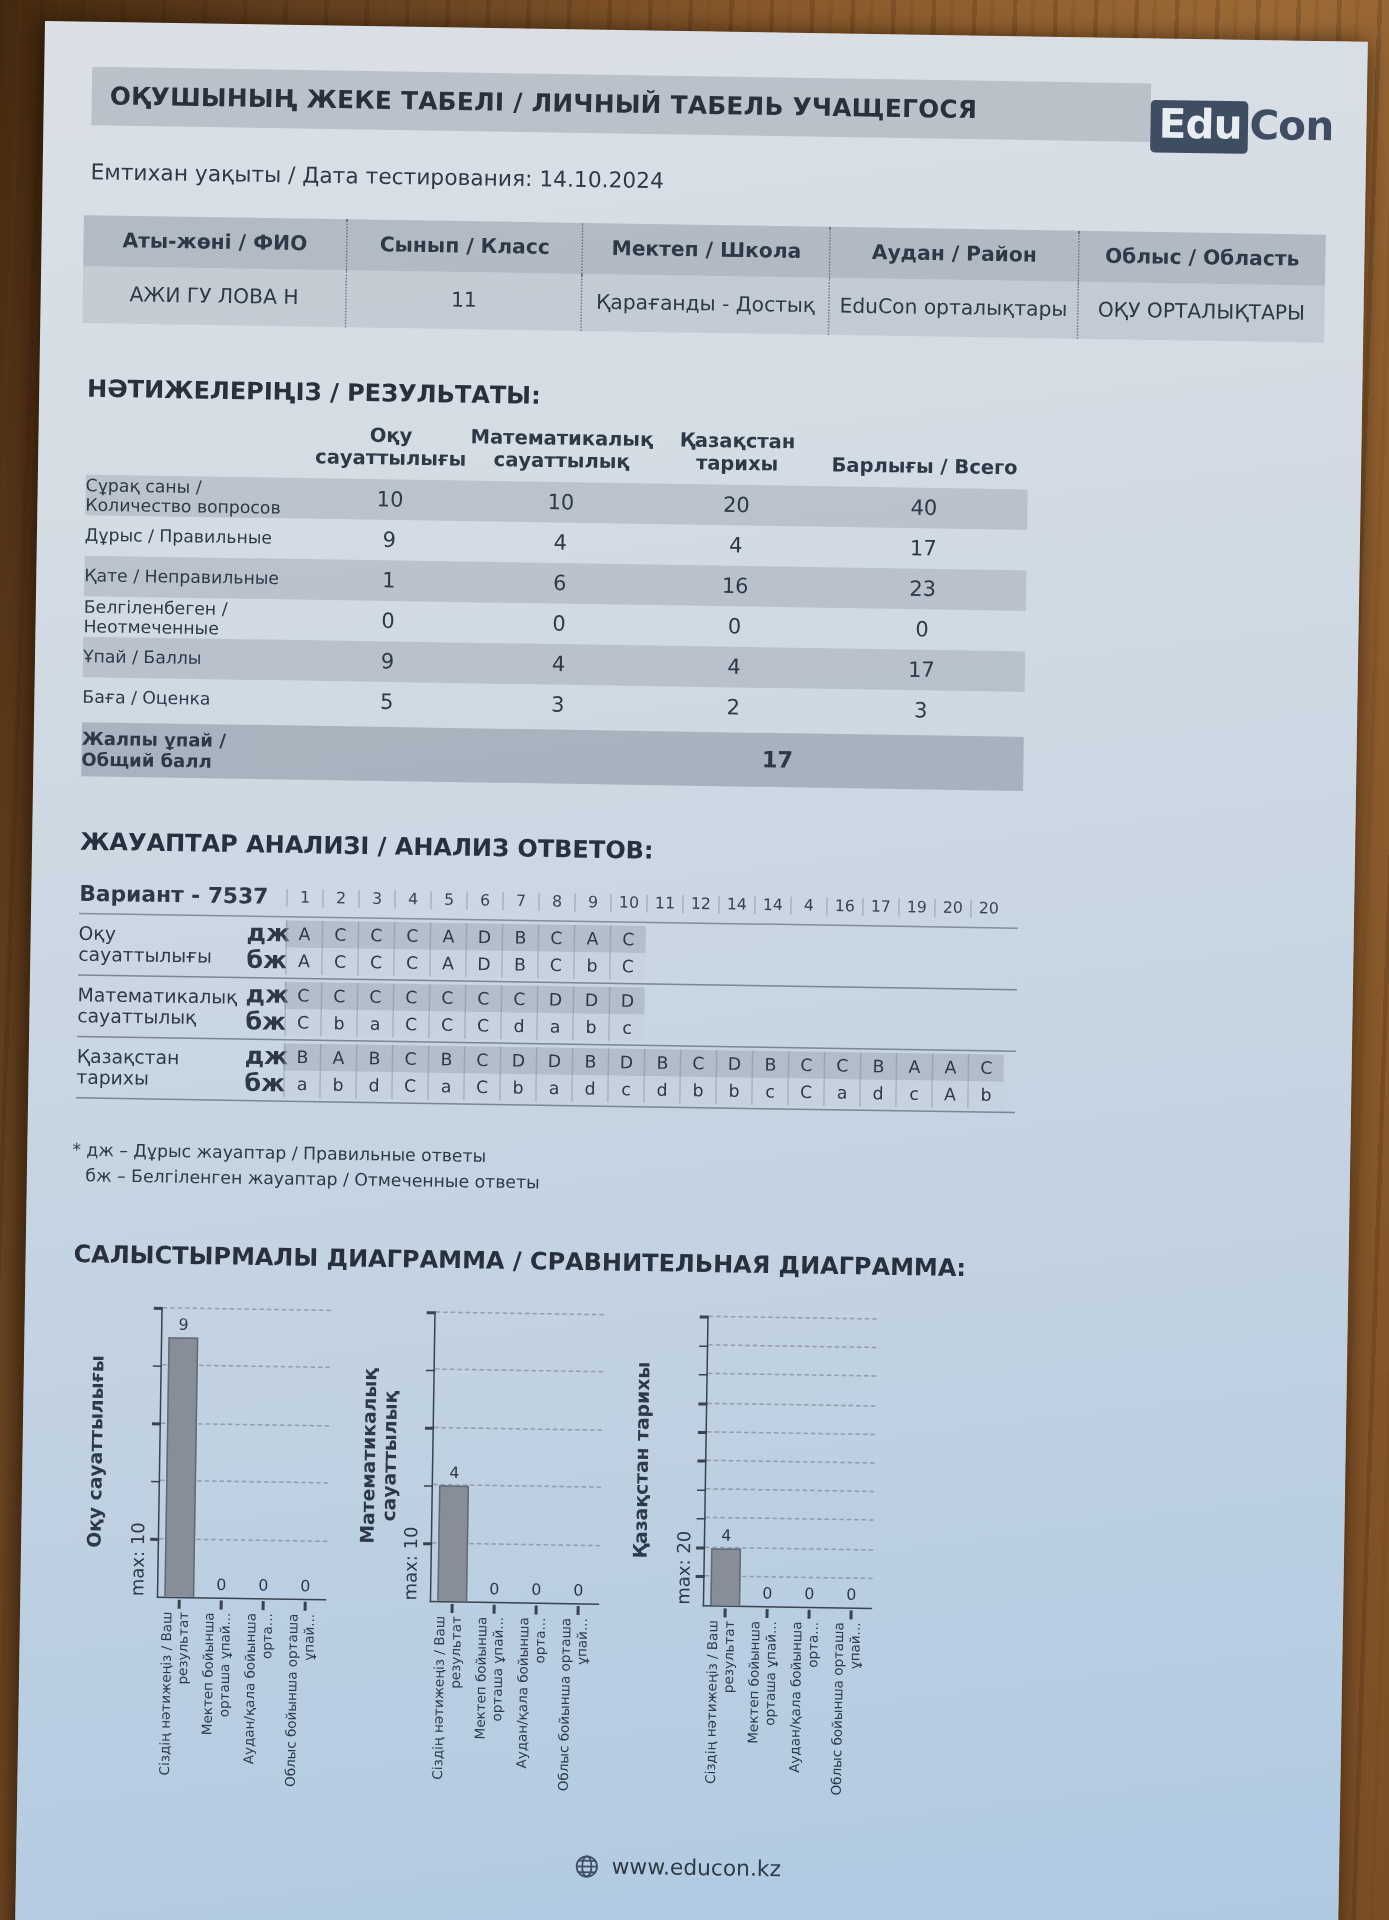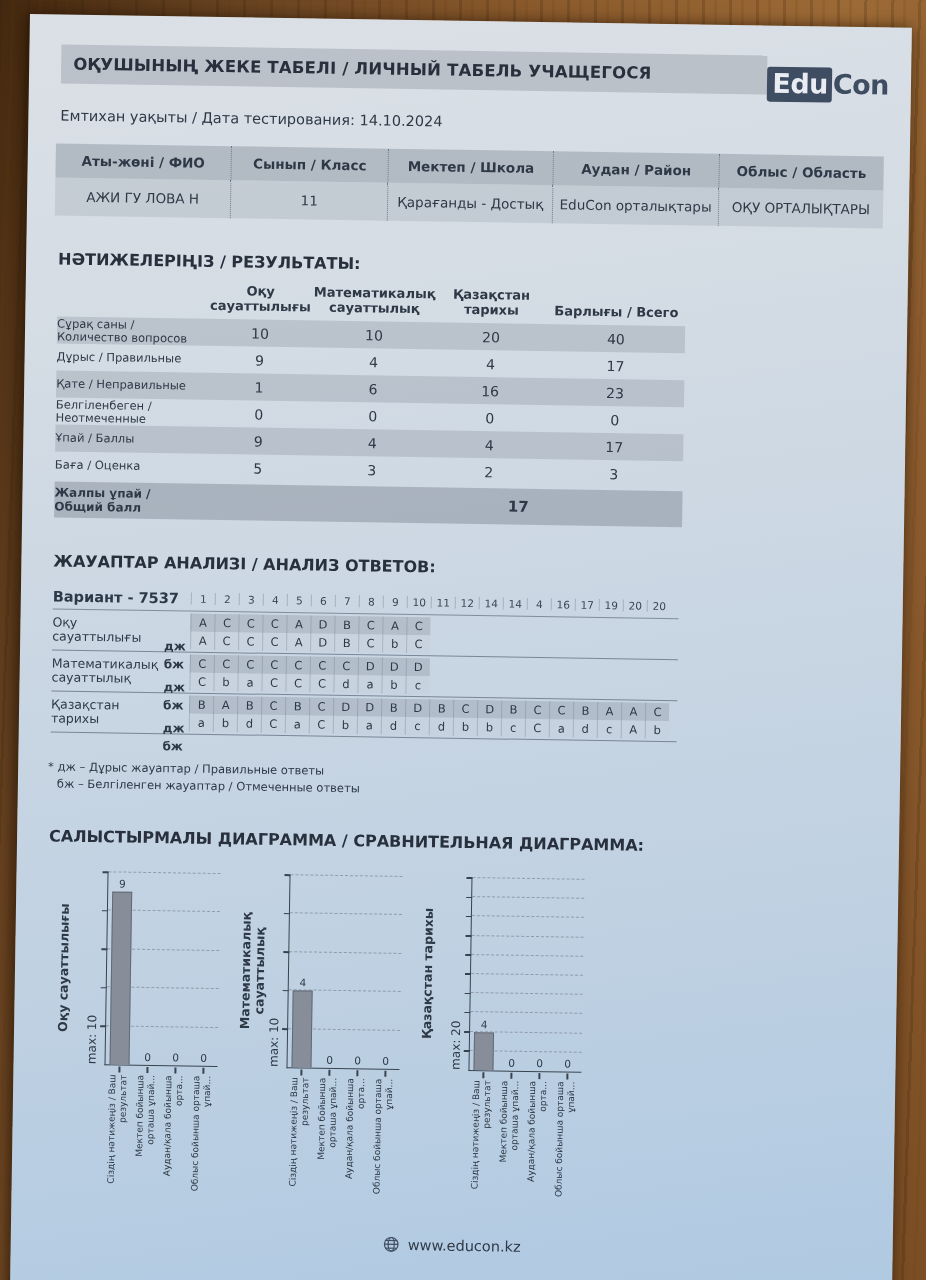--- a/index.html
+++ b/index.html
@@ -46,21 +46,21 @@
   .total-val{flex:1;text-align:center;padding-left:150px;font-size:15px;font-weight:bold;}
   
   .grid{margin:14px 0 0 6px;width:626px;}
   .g-numrow{display:flex;align-items:center;height:24px;border-bottom:1px solid rgba(60,70,85,0.5);}
   .g-variant{width:138px;font-weight:bold;font-size:14.5px;}
   .g-num{width:24px;text-align:center;font-size:10.5px;color:#3a4552;border-left:1px solid rgba(100,110,125,0.35);box-sizing:border-box;}
   .g-block{display:flex;border-bottom:1px solid rgba(60,70,85,0.55);padding:2px 0;}
   .g-sublabel{width:112px;font-size:12.5px;line-height:14px;display:flex;align-items:center;white-space:pre-line;}
   .g-rows{flex:1;}
   .g-row{display:flex;height:18px;align-items:stretch;}
-  .g-key{width:26px;font-size:12px;font-weight:bold;line-height:18px;margin-top:24px;}
+  .g-key{width:26px;font-size:16px;font-weight:bold;line-height:18px;}
   .g-cell{width:24px;text-align:center;font-size:11.5px;line-height:18px;border-left:1px solid rgba(100,110,125,0.3);box-sizing:border-box;}
   .g-row.dzh .g-cell.filled{background:rgba(150,158,170,0.42);}
   .g-row.bzh .g-cell.filled{background:rgba(198,205,214,0.3);}
   .g-cell.empty{border-left:none;background:none;}
   .footnotes{margin:26px 0 0 4px;font-size:11.5px;line-height:17px;}
   .footnotes .fn2{padding-left:9px;}
   
   .charts{display:flex;gap:6px;margin:22px 0 0 8px;}
   .chart{position:relative;width:176px;height:334px;}
   .c-title{position:absolute;left:8px;top:196px;width:192px;transform-origin:0 0;transform:rotate(-90deg);

